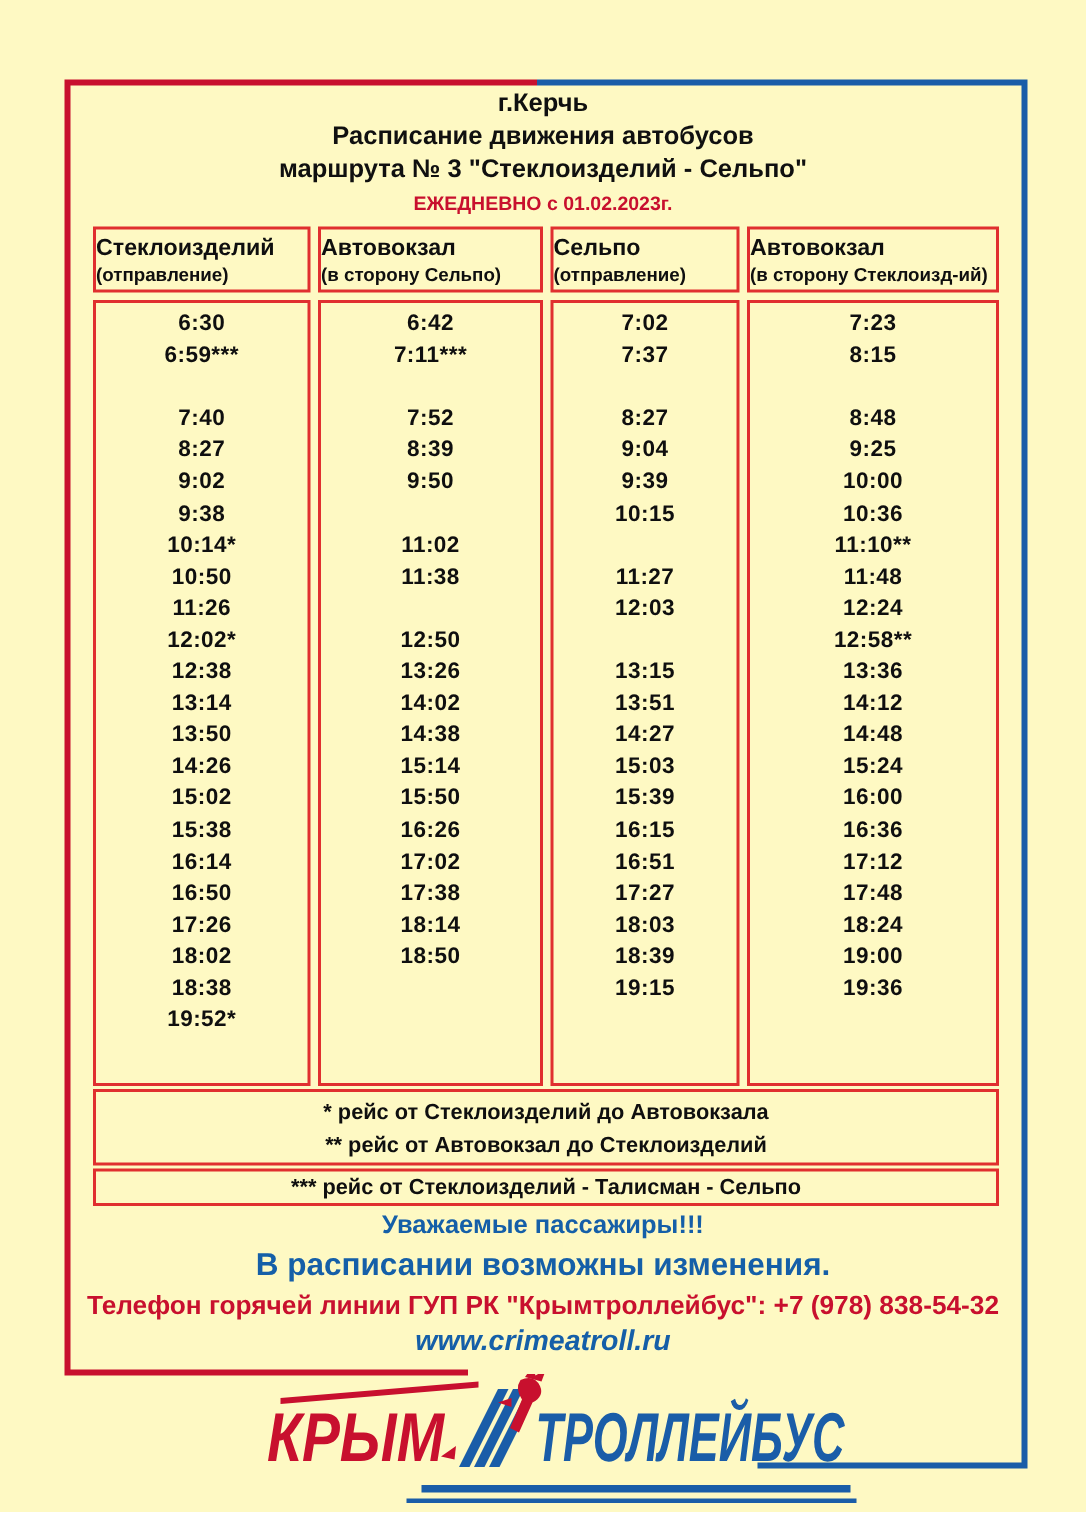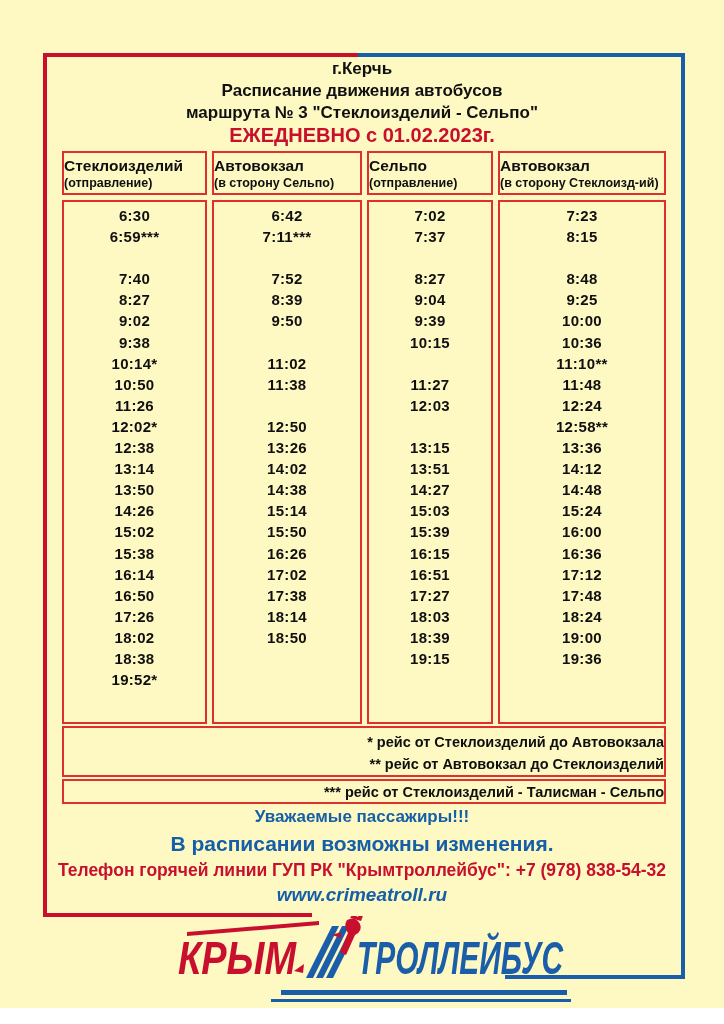--- a/index.html
+++ b/index.html
@@ -2,36 +2,36 @@
 <html><head>
 <meta charset="utf-8">
 <style>
   html,body{margin:0;padding:0;background:#fff;}
   .page{position:relative;width:724px;height:1008px;background:#fef9c3;overflow:hidden;
         font-family:"Liberation Sans",sans-serif;color:#0f0f0f;}
   .frame-svg{position:absolute;left:0;top:0;width:724px;height:1024px;pointer-events:none;}
 
   .titles{position:absolute;top:58px;left:0;width:724px;text-align:center;font-weight:bold;}
   .title-line{font-size:17px;line-height:22px;color:#101010;}
-  .daily-line{font-size:20px;line-height:23px;color:#c8102e;}
+  .daily-line{font-size:13px;line-height:23px;color:#c8102e;}
 
   .timetable{position:absolute;left:62px;top:151px;width:604px;display:flex;gap:5px;}
   .tcol{display:flex;flex-direction:column;gap:5px;}
   .tcol.c0{width:145px;}.tcol.c1{width:150px;}.tcol.c2{width:126px;}.tcol.c3{width:168px;}
   .col-header{border:2px solid #e02f2f;box-sizing:border-box;height:44px;padding-top:3px;}
   .col-title{font-size:15.5px;font-weight:bold;line-height:19px;}
   .col-sub{font-size:12.5px;font-weight:bold;line-height:16px;}
   .col-body{border:2px solid #e02f2f;box-sizing:border-box;height:524px;padding-top:3px;}
   .time-row{height:21.1px;line-height:21.1px;font-size:15px;font-weight:bold;text-align:center;letter-spacing:.3px;}
 
   .notes-box{position:absolute;left:62px;width:604px;border:2px solid #e02f2f;box-sizing:border-box;
              text-align:center;font-weight:bold;color:#0f0f0f;}
   .notes-box.first{top:726px;height:51px;padding-top:3px;}
   .notes-box.second{top:779px;height:25px;}
-  .note-line{font-size:14.5px;line-height:22px;text-align:right;}
+  .note-line{font-size:14.5px;line-height:22px;}
 
   .footer-line{position:absolute;left:0;width:724px;text-align:center;font-weight:bold;}
   .f-pass1{top:807px;font-size:17px;color:#155fa8;}
   .f-pass2{top:832px;font-size:21px;color:#155fa8;}
   .f-phone{top:860px;font-size:17.5px;color:#c8102e;}
   .f-site{top:884px;font-size:19px;color:#155fa8;font-style:italic;}
 
   .logo-svg{position:absolute;left:75px;top:916px;width:520px;height:104px;}
 </style>
 </head>

